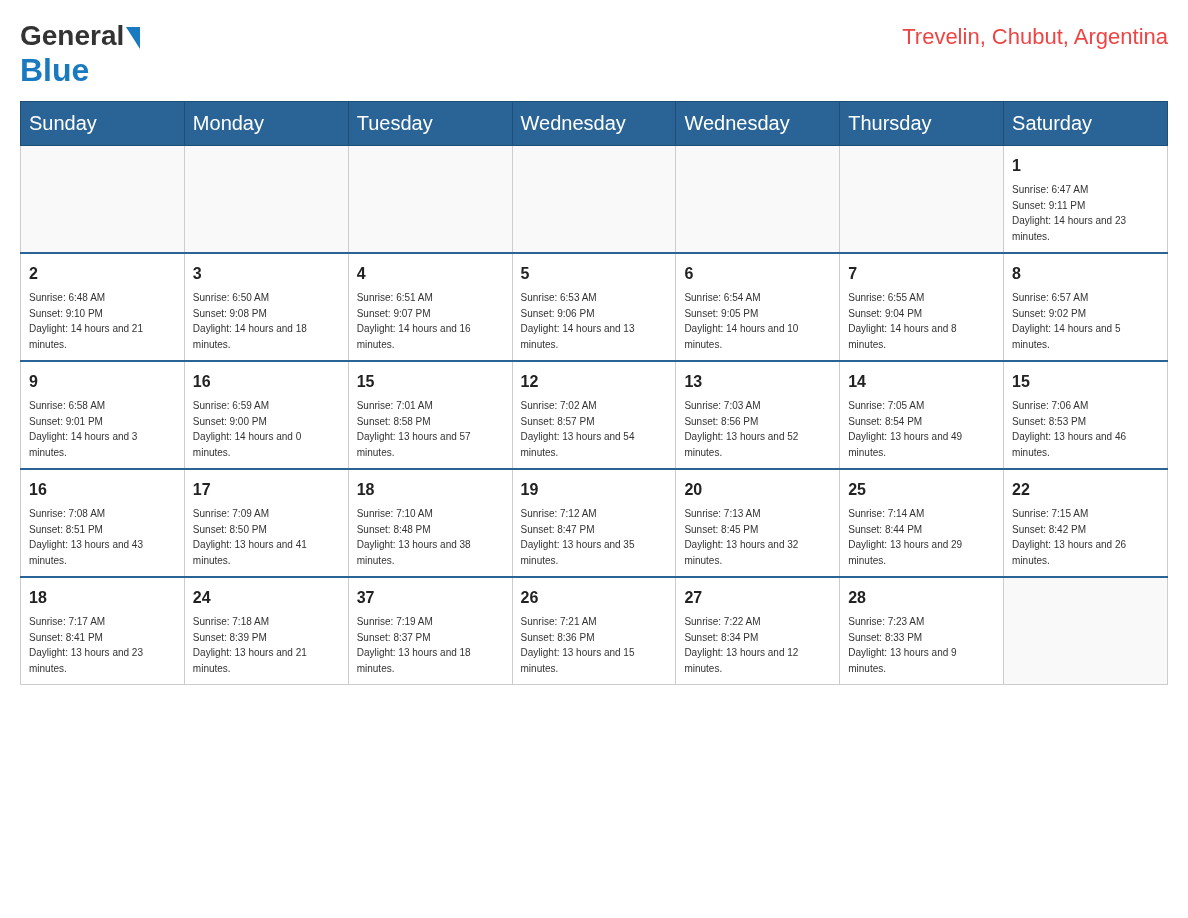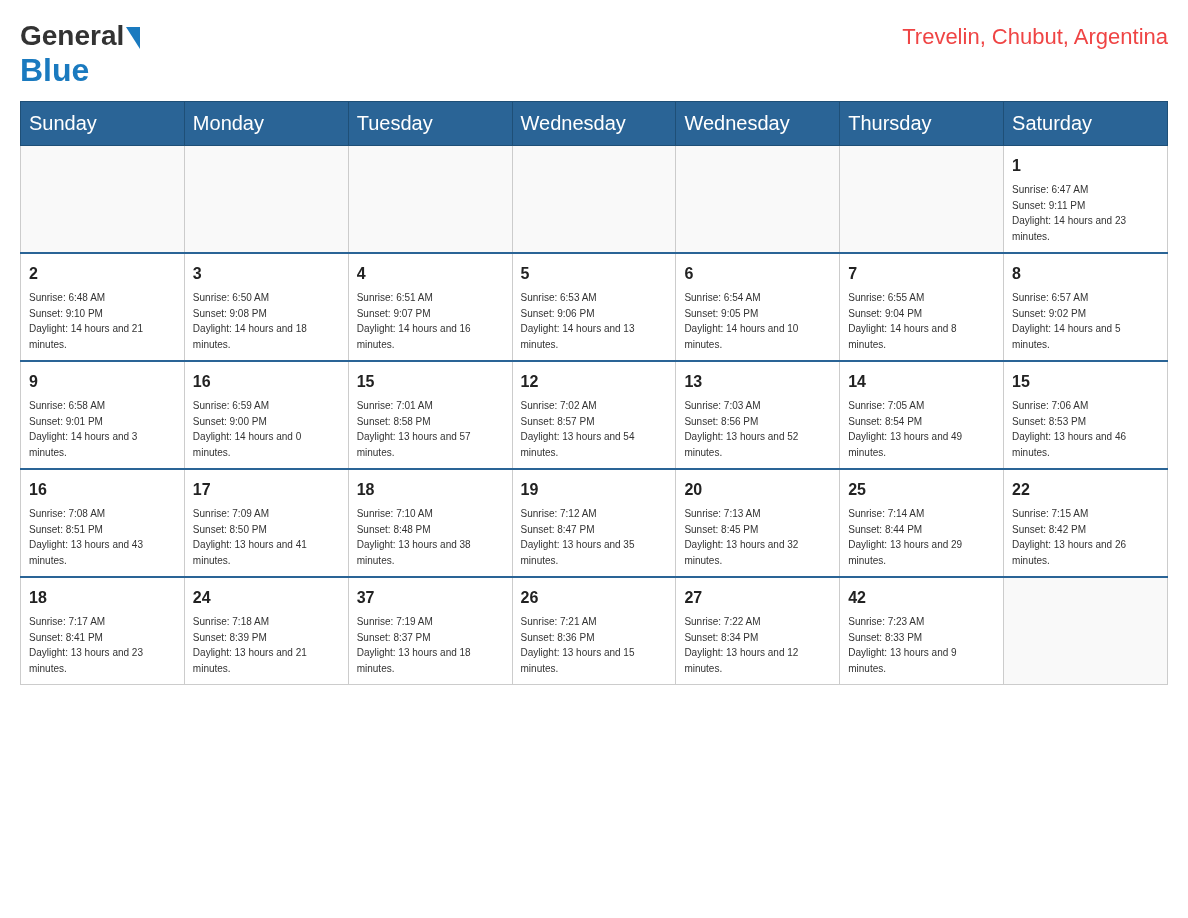--- a/index.html
+++ b/index.html
@@ -251,19 +251,19 @@
         </td>
         <td>
           <span class="day-number">26</span>
           <div class="day-info">Sunrise: 7:21 AM<br>Sunset: 8:36 PM<br>Daylight: 13 hours and 15 minutes.</div>
         </td>
         <td>
           <span class="day-number">27</span>
           <div class="day-info">Sunrise: 7:22 AM<br>Sunset: 8:34 PM<br>Daylight: 13 hours and 12 minutes.</div>
         </td>
         <td>
-          <span class="day-number">42</span>
+          <span class="day-number">28</span>
           <div class="day-info">Sunrise: 7:23 AM<br>Sunset: 8:33 PM<br>Daylight: 13 hours and 9 minutes.</div>
         </td>
         <td class="empty"></td>
       </tr>
     </tbody>
 </table>
 
 </body></html>

